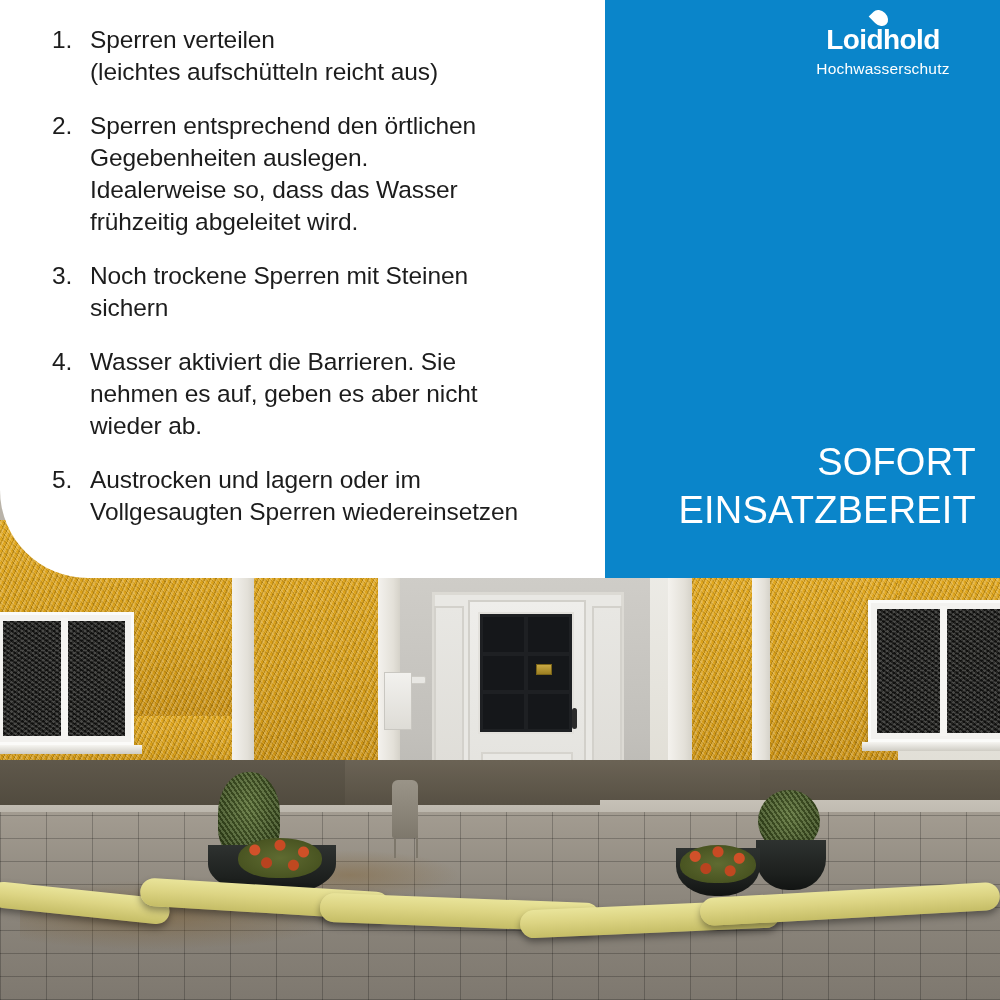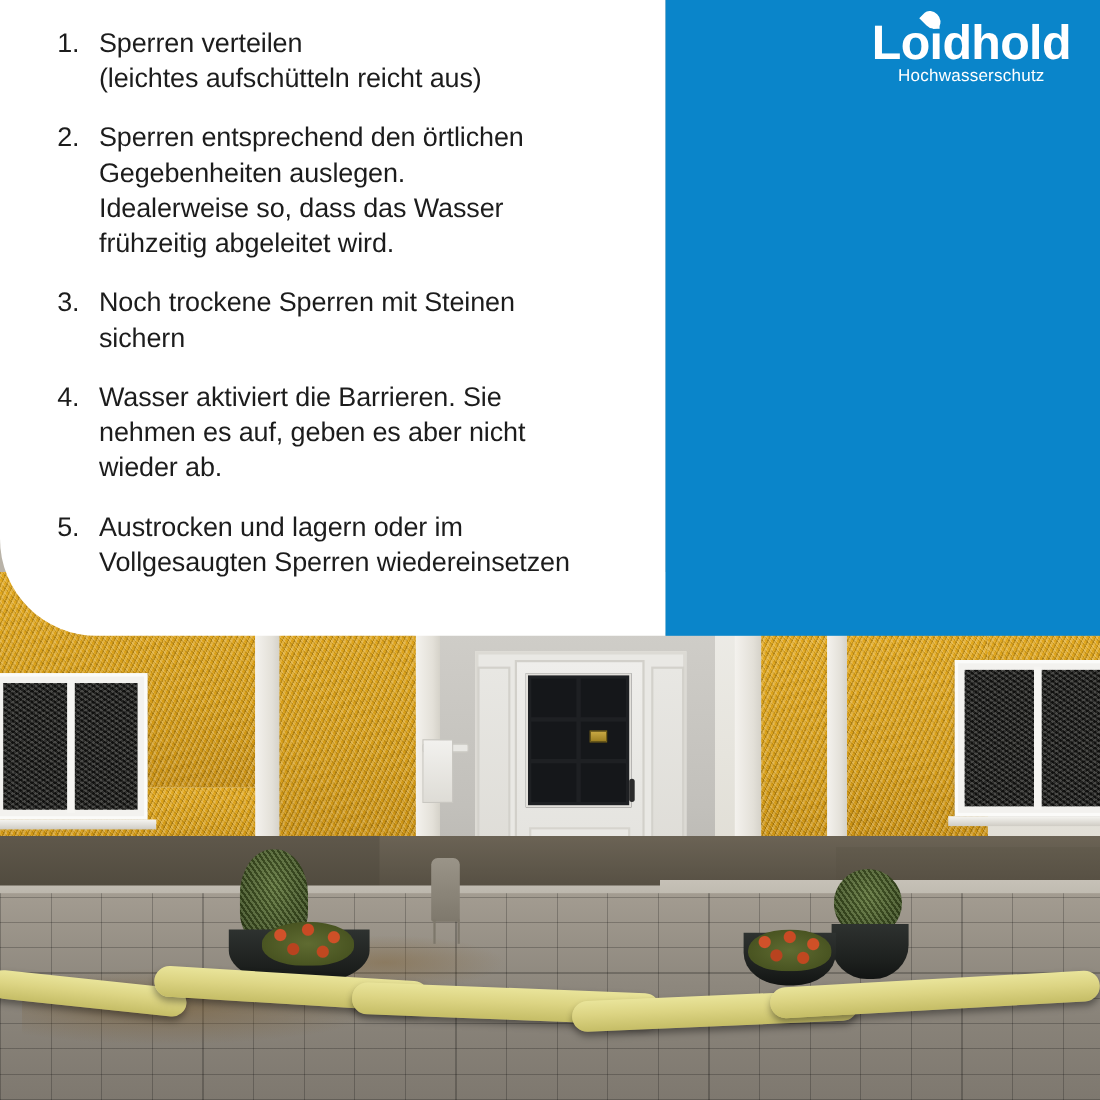--- a/index.html
+++ b/index.html
@@ -265,21 +265,21 @@
   }
   .logo {
     position:absolute; right:22px; top:22px;
     text-align:center;
     width:190px;
   }
   .logo-word {
     position:relative;
     display:inline-block;
     color:#ffffff;
-    font-size:44px;
+    font-size:28px;
     font-weight:bold;
     letter-spacing:-0.6px;
     line-height:36px;
   }
   .drop {
     position:absolute;
     left:47px; top:-13px;
     width:14px; height:18px;
     background:#ffffff;
     border-radius:0 50% 50% 50%;
@@ -421,15 +421,17 @@
 
   <div class="panel-blue">
     <div class="logo">
       <div class="logo-word">
         <span>Loidhold</span>
         <span class="drop"></span>
       </div>
       <div class="logo-sub">Hochwasserschutz</div>
     </div>
 
+    <div class="headline">SOFORT
+EINSATZBEREIT</div>
   </div>
 
 </div>
 
 </body></html>

